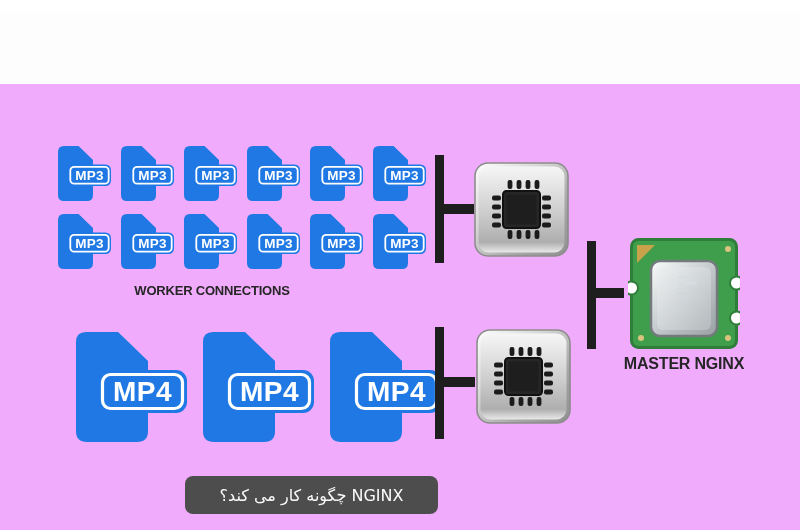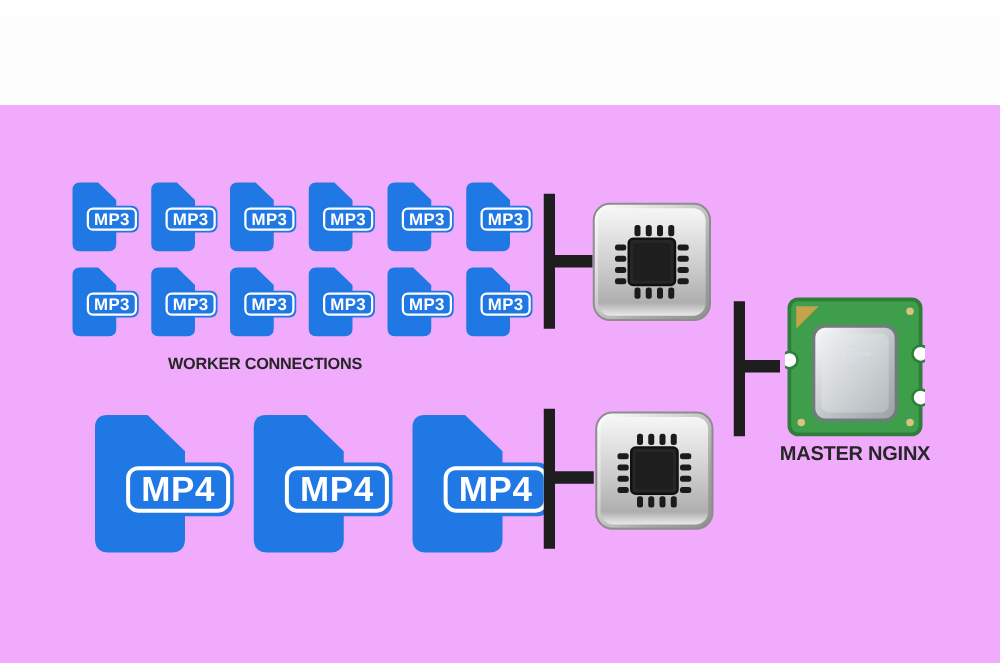--- a/index.html
+++ b/index.html
@@ -242,14 +242,17 @@
       <rect x="29" y="31" width="54" height="63" rx="6" fill="url(#gIhsIn)"></rect>
       <path d="M41 45 a4.5 4.5 0 1 1 3 7.8" fill="none" stroke="#dde2e5" stroke-width="1.6"></path>
       <rect x="50" y="40" width="15" height="2.6" rx="1.3" fill="#d7dde0"></rect>
       <rect x="50" y="46" width="19" height="2.6" rx="1.3" fill="#d7dde0"></rect>
       <rect x="50" y="56" width="12" height="2.4" rx="1.2" fill="#cfd6da" opacity="0.8"></rect>
       <rect x="50" y="61" width="10" height="2.4" rx="1.2" fill="#cfd6da" opacity="0.8"></rect>
     </svg>
   </div>
   <div class="diagram-label big" style="left:534px;top:343px;">MASTER NGINX</div>
 
+  <div class="caption">
+    <span dir="rtl">NGINX چگونه کار می کند؟</span>
+  </div>
 
 </div>
 
 </body></html>

